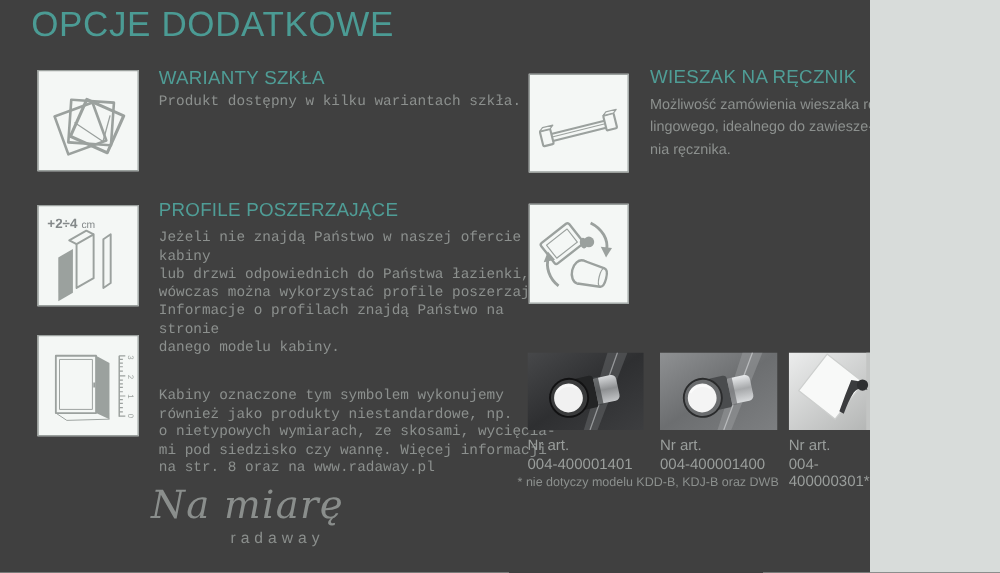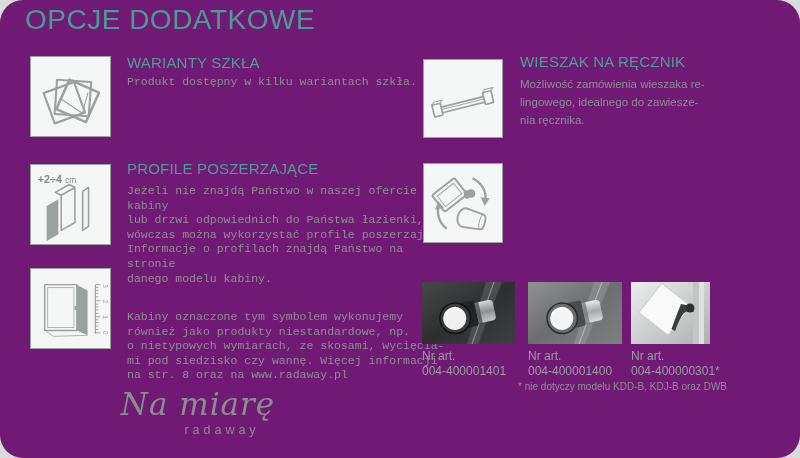--- a/index.html
+++ b/index.html
@@ -1,21 +1,20 @@
 <!DOCTYPE html>
 <html><head>
 <meta charset="utf-8">
 <style>
   * { margin:0; padding:0; box-sizing:border-box; }
   body { background:#d8dcda; font-family:"Liberation Sans", sans-serif; }
   .page {
-    position:relative; width:800px; height:458px;
-    background:#701a75; overflow:hidden;
+    position:relative; width:696px; height:458px;
+    background:#404040; overflow:hidden;
     font-family:"Liberation Sans", sans-serif;
-    border-radius:23px;
   }
   .page-title {
     position:absolute; left:25px; top:4px;
     font-size:28px; font-weight:400; letter-spacing:.5px;
     color:#4b9b94;
   }
   .icon-box {
     position:absolute; width:81px; height:81px;
     background:#f4f7f5; border:1px solid #9ba19e;
     display:flex; align-items:flex-end; justify-content:center;

